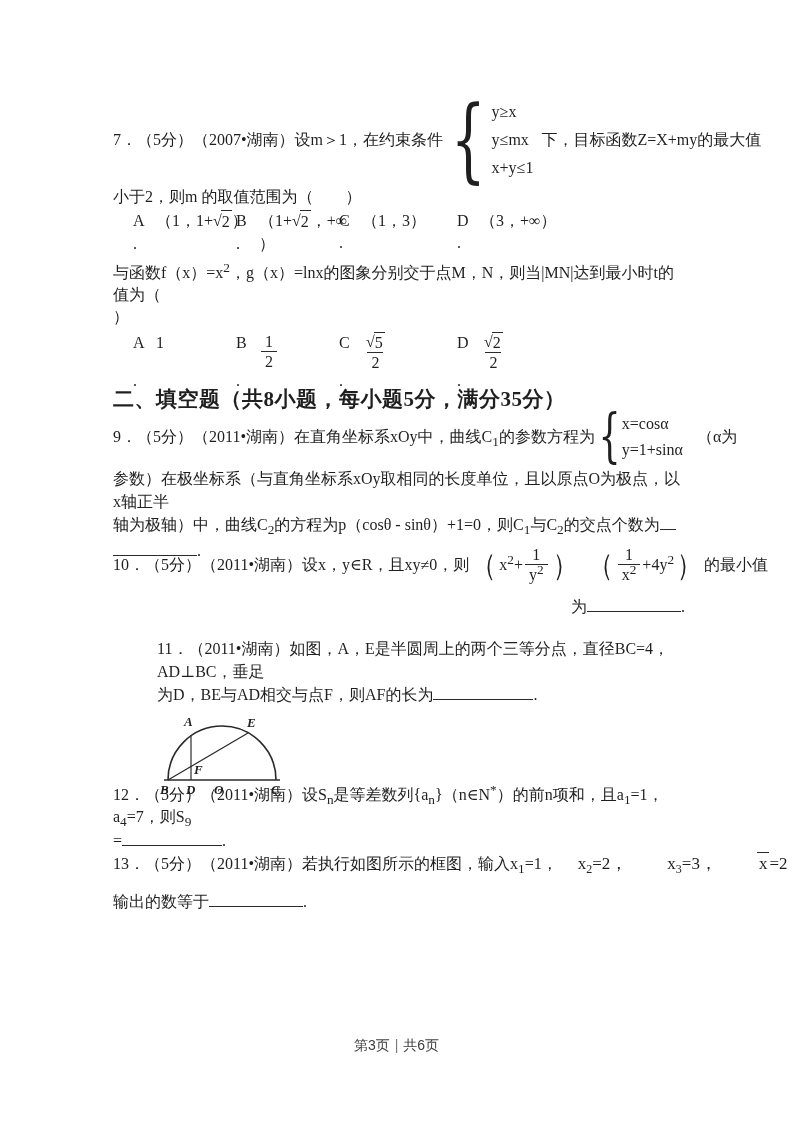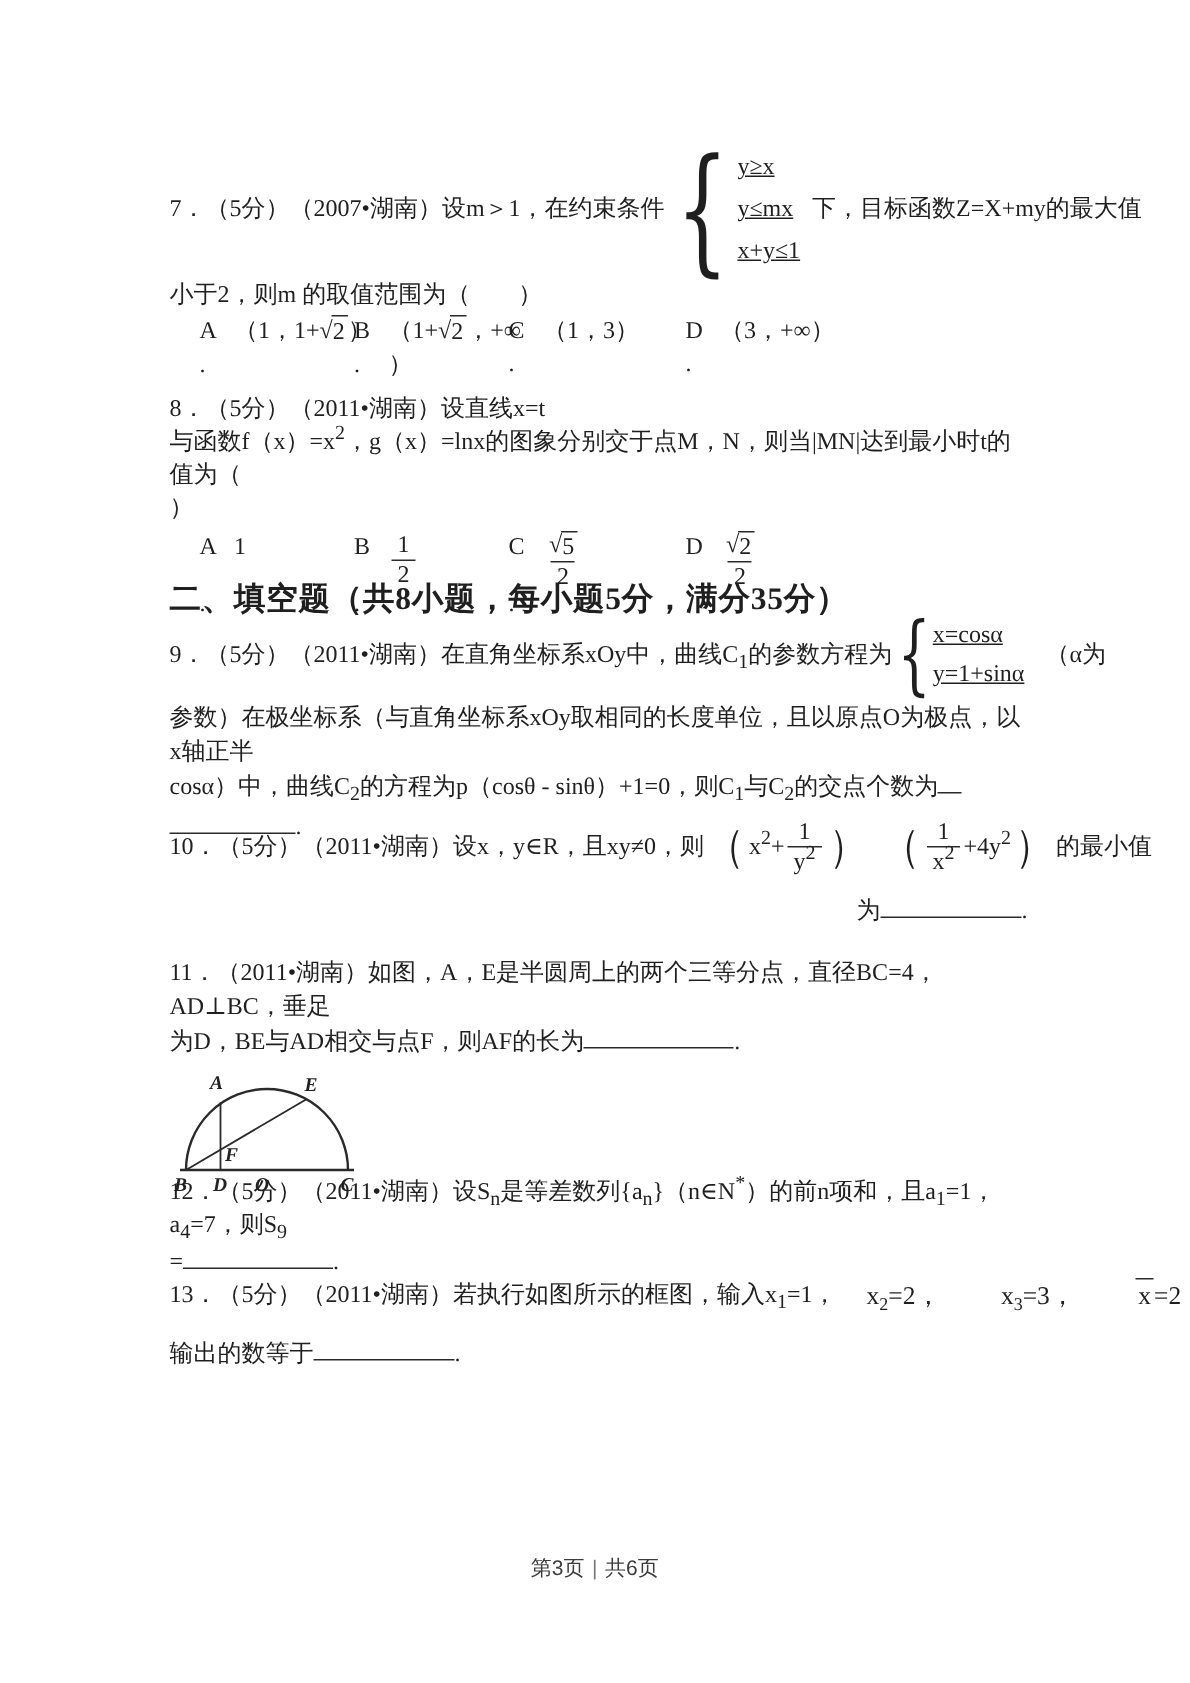--- a/index.html
+++ b/index.html
@@ -3,21 +3,21 @@
 <meta charset="utf-8">
 <style>
   html,body{margin:0;padding:0;background:#ffffff;}
   .page{
     position:relative;width:793px;height:1122px;background:#fff;
     color:#1f1f1f;font-family:"Liberation Serif","DejaVu Serif",serif;
     font-size:16px;line-height:22px;overflow:hidden;
   }
   .block{position:absolute;left:113px;width:572px;}
   .rowflex{display:flex;align-items:center;flex-wrap:nowrap;white-space:nowrap;}
-  .sysrows{display:inline-flex;flex-direction:column;justify-content:flex-start;text-decoration:underline;}
+  .sysrows{display:inline-flex;flex-direction:column;justify-content:flex-start;}
   .sysrows.three span{line-height:28px;}
   .sysrows.two span{line-height:26px;}
   .brace{display:inline-block;line-height:0.92;transform:scaleX(0.6);
     font-family:"DejaVu Serif",serif;font-weight:400;margin:0 -6px 0 -4px;}
   .brace.b3{font-size:92px;}
   .brace.b2{font-size:58px;}
   .opts{display:flex;margin-top:2px;}
   .opt{display:grid;grid-template-columns:23px auto;width:103px;}
   .opt:last-child{width:auto;}
   .opt .lab{grid-column:1;grid-row:1;}
@@ -98,21 +98,20 @@
       <div class="opt" style="margin-left:15px;">
         <span class="lab">D</span>
         <span class="val">（3，+∞）</span>
         <span class="dot">.</span>
         <span class="wrap"></span>
       </div>
     </div>
   </section>
 
   <section class="block" style="top:262px;">
-    <div>8．（5分）（2011•湖南）设直线x=t</div>
     <div><span>与函数f（x）=x</span><sup>2</sup><span>，g（x）=lnx的图象分别交于点M，N，则当|MN|达到最小时t的值为（</span></div>
     <div>）</div>
     <div class="opts8" style="margin-left:20px;">
       <div class="opt8">
         <span class="labcol">
             <span>A</span>
             <span class="dot">.</span>
           </span>
         <span>1</span>
       </div>
@@ -161,21 +160,21 @@
     <div class="rowflex">
       <span><span>9．（5分）（2011•湖南）在直角坐标系xOy中，曲线C</span><sub>1</sub><span>的参数方程为</span></span>
       <span class="brace b2">{</span>
       <span class="sysrows two">
         <span>x=cosα</span>
         <span>y=1+sinα</span>
       </span>
       <span style="margin-left:14px;">（α为</span>
     </div>
     <div style="margin-top:4px;line-height:23px;">参数）在极坐标系（与直角坐标系xOy取相同的长度单位，且以原点O为极点，以x轴正半</div>
-    <div style="line-height:23px;"><span>cosα）中，曲线C</span><sub>2</sub><span>的方程为p（cosθ - sinθ）+1=0，则C</span><sub>1</sub><span>与C</span><sub>2</sub><span>的交点个数为</span><span class="blank" style="width:16px;"></span></div>
+    <div style="line-height:23px;"><span>轴为极轴）中，曲线C</span><sub>2</sub><span>的方程为p（cosθ - sinθ）+1=0，则C</span><sub>1</sub><span>与C</span><sub>2</sub><span>的交点个数为</span><span class="blank" style="width:16px;"></span></div>
     <div style="margin-top:4px;"><span class="blank" style="width:84px;"></span><span>.</span></div>
   </section>
 
   <section class="block" style="top:545px;text-align:right;">
     <div class="rowflex">
       <span>10．（5分）（2011•湖南）设x，y∈R，且xy≠0，则</span>
       <span class="mexpr">
         <span class="bigp">（</span>
           <span><span>x</span><sup>2</sup></span>
           <span>+</span>
@@ -190,21 +189,21 @@
             <span class="den"><span>x</span><sup>2</sup></span>
           </span>
           <span><span>+4y</span><sup>2</sup></span>
           <span class="bigp">）</span>
       </span>
       <span>的最小值</span>
     </div>
     <div style="margin-top:12px;"><span>为</span><span class="blank" style="width:94px;"></span><span>.</span></div>
   </section>
 
-  <section class="block" style="top:637px;">
+  <section class="block" style="top:637px;margin-left:44px;">
     <div style="line-height:23px;">11．（2011•湖南）如图，A，E是半圆周上的两个三等分点，直径BC=4，AD⊥BC，垂足</div>
     <div style="line-height:23px;"><span>为D，BE与AD相交与点F，则AF的长为</span><span class="blank" style="width:100px;"></span><span>.</span></div>
     <svg class="fig" width="140" height="84" viewBox="0 0 140 84">
       <path d="M 9 66 A 54 54 0 0 1 117 66" fill="none" stroke="#2a2a2a" stroke-width="1.6"></path>
       <line x1="5" y1="66" x2="121" y2="66" stroke="#2a2a2a" stroke-width="1.6"></line>
       <line x1="32" y1="21" x2="32" y2="66" stroke="#2a2a2a" stroke-width="1.2"></line>
       <line x1="9" y1="66" x2="89" y2="19" stroke="#2a2a2a" stroke-width="1.2"></line>
       <text x="25" y="12">A</text>
       <text x="88" y="13">E</text>
       <text x="1" y="80">B</text>

